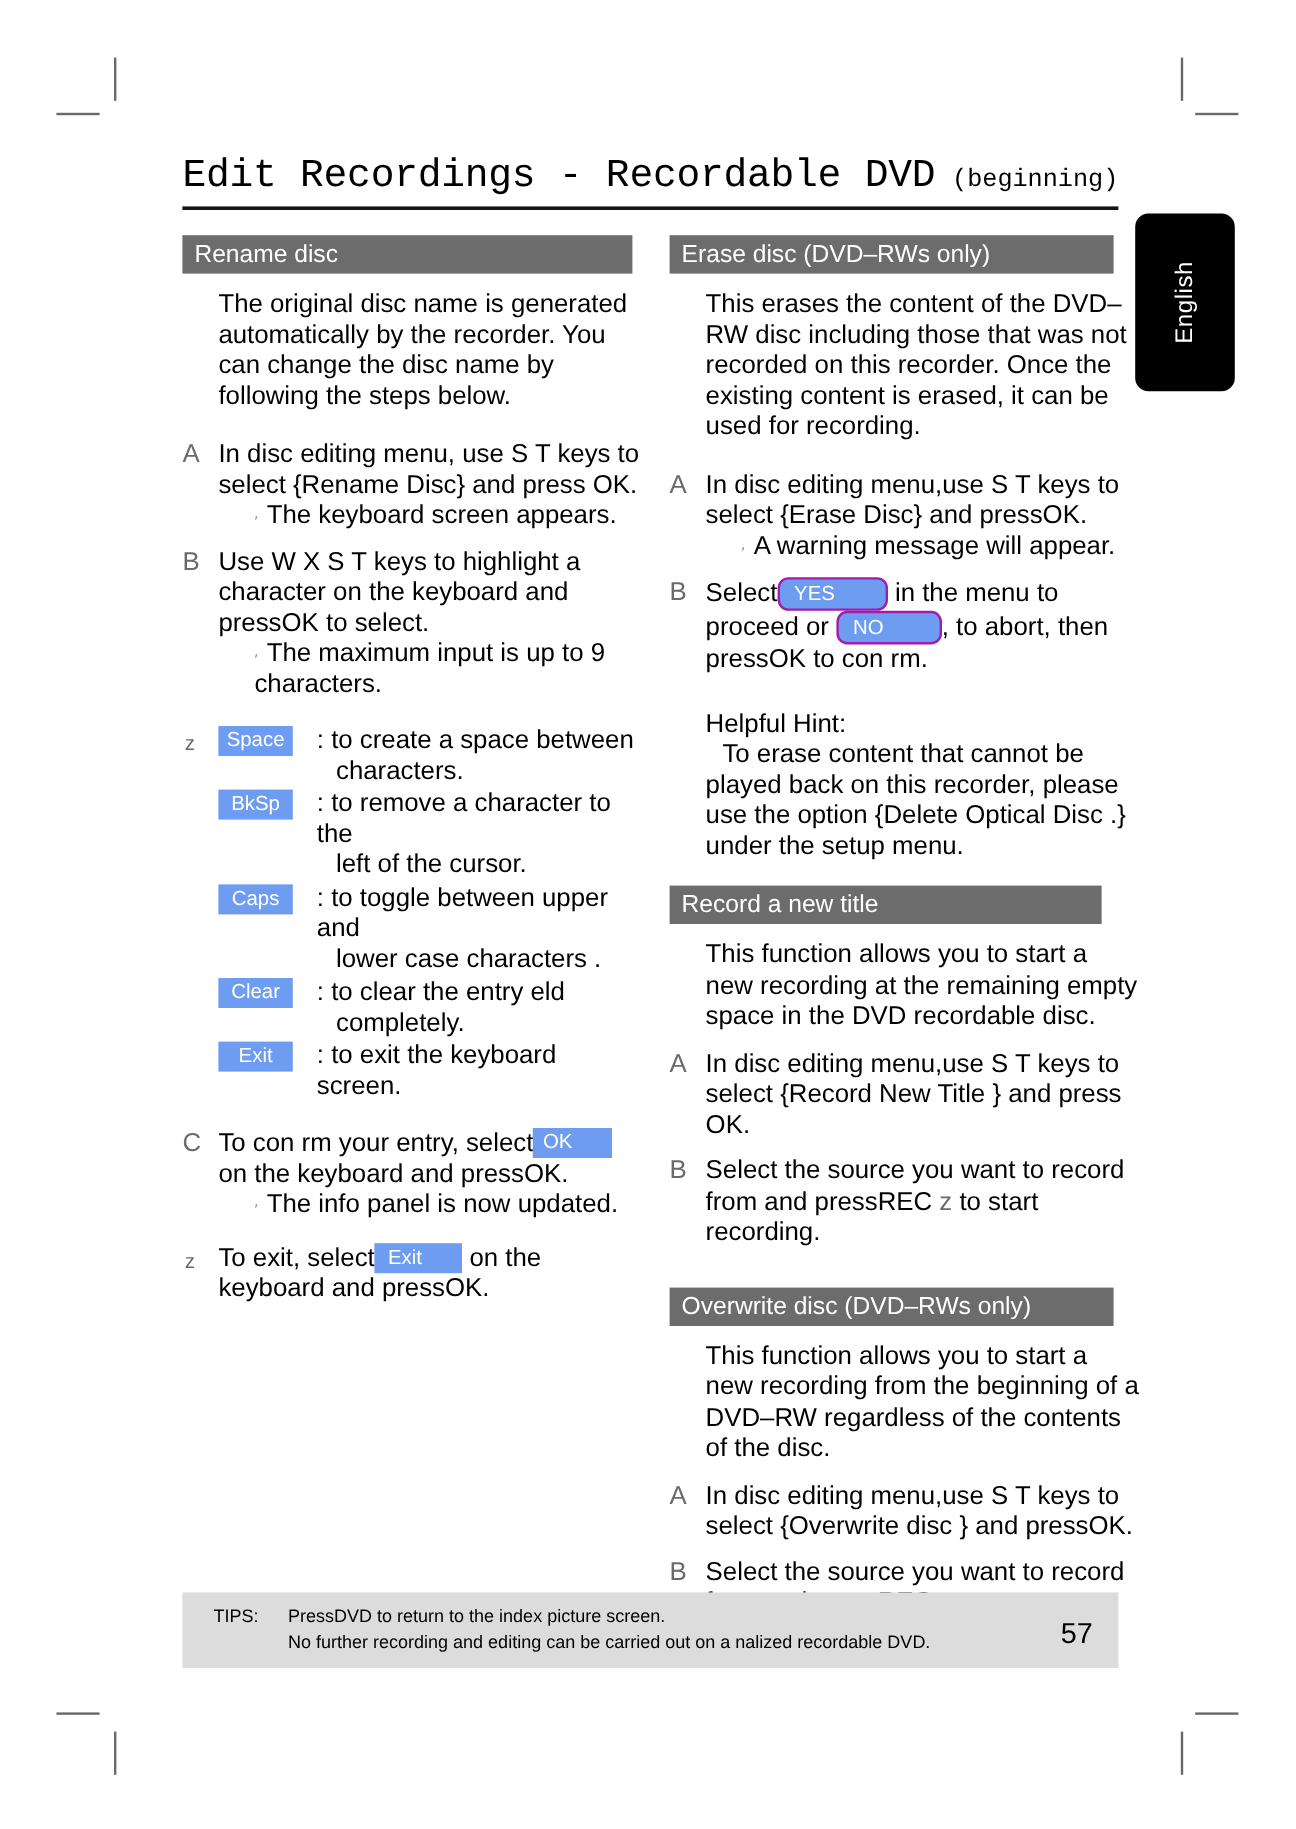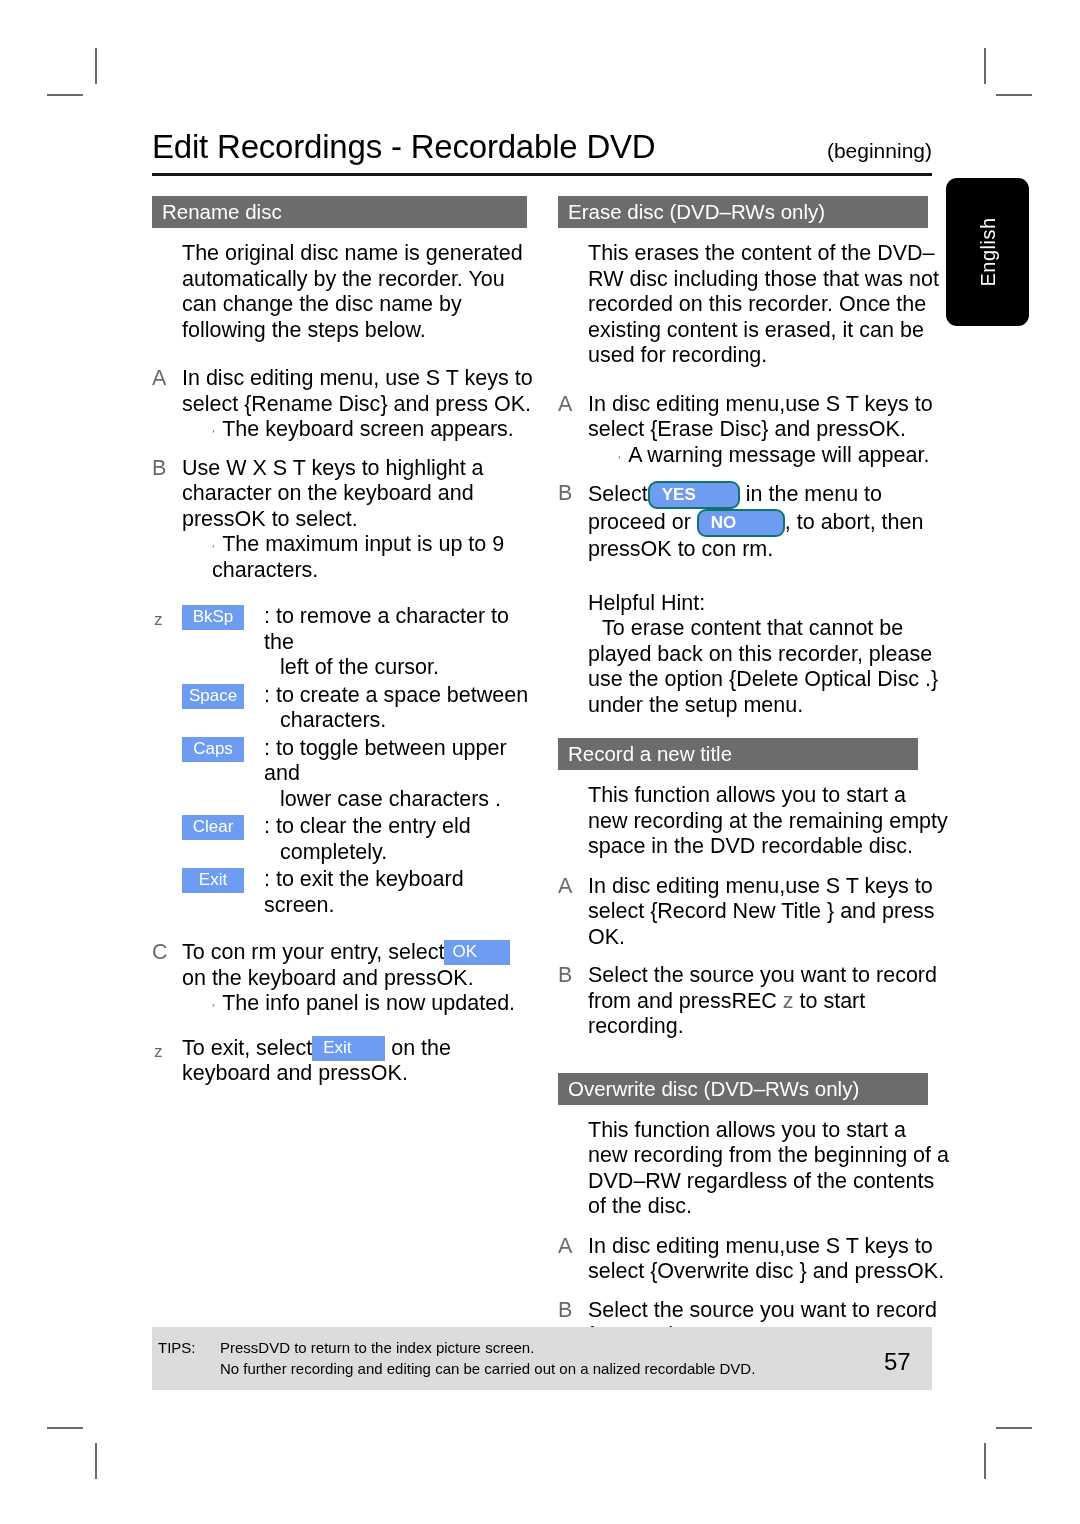--- a/index.html
+++ b/index.html
@@ -45,22 +45,23 @@
   
   .header {
     position: absolute;
     left: 152px;
     top: 128px;
     width: 780px;
   }
   .header-row {
     display: flex;
     align-items: baseline;
-    justify-content: space-between;
+    justify-content: center;
     gap: 14px;
+    font-family: Liberation Mono, monospace;
   }
   .page-title {
     font-size: 33px;
     letter-spacing: -0.2px;
     white-space: nowrap;
   }
   .page-title-cont {
     font-size: 21px;
     white-space: nowrap;
   }
@@ -190,26 +191,25 @@
   
   .mchip {
     display: inline-block;
     position: relative;
     background: #6d9cf0;
     color: #ffffff;
     font-size: 17px;
     line-height: 21px;
     text-align: left;
     padding: 1px 0 2px 12px;
-    border: 2px solid #0f766e;
+    border: 2px solid #a21caf;
     border-radius: 9px;
     vertical-align: 1px;
     white-space: nowrap;
     box-sizing: border-box;
-    font-weight: bold;
   }
   .mchip.yes { width: 92px; }
   .mchip.no  { width: 88px; }
 
   
   .hint {
     margin: 28px 0 0 0;
     padding-left: 30px;
   }
   .hint .hint-title { margin: 0 0 0 0; }
@@ -222,21 +222,21 @@
     top: 1327px;
     width: 780px;
     background: #dcdcdc;
     padding: 10px 0 11px 0;
     box-sizing: border-box;
   }
   .tips-row {
     display: flex;
     font-size: 15px;
     line-height: 21px;
-    padding-left: 6px;
+    padding-left: 26px;
   }
   .tips-label { flex: 0 0 62px; }
   .tips-lines { flex: 1; }
 
   .page-number {
     position: absolute;
     left: 884px;
     top: 1348px;
     font-size: 24px;
   }
@@ -293,26 +293,26 @@
       <span>to select.</span>
       <div class="sub"><span class="arrow gl">⸴</span><span>The maximum input is up to 9 characters.</span></div>
     </div>
 
     <div class="step" style="margin-top:21px;margin-bottom:16px;">
       <span class="marker sq">z</span>
     </div>
 
     <div class="keylist">
       <div class="keyrow">
+        <div class="kcell"><span class="chip w-key">Space</span></div>
+        <div class="kdesc"><span>: to create a space between</span><span class="cont">characters.</span></div>
+      </div>
+      <div class="keyrow">
         <div class="kcell"><span class="chip w-key">BkSp</span></div>
         <div class="kdesc"><span>: to remove a character to the</span><span class="cont">left of the cursor.</span></div>
-      </div>
-      <div class="keyrow">
-        <div class="kcell"><span class="chip w-key">Space</span></div>
-        <div class="kdesc"><span>: to create a space between</span><span class="cont">characters.</span></div>
       </div>
       <div class="keyrow">
         <div class="kcell"><span class="chip w-key">Caps</span></div>
         <div class="kdesc"><span>: to toggle between upper and</span><span class="cont">lower case characters .</span></div>
       </div>
       <div class="keyrow">
         <div class="kcell"><span class="chip w-key">Clear</span></div>
         <div class="kdesc"><span>: to clear the entry  eld</span><span class="cont">completely.</span></div>
       </div>
       <div class="keyrow">

